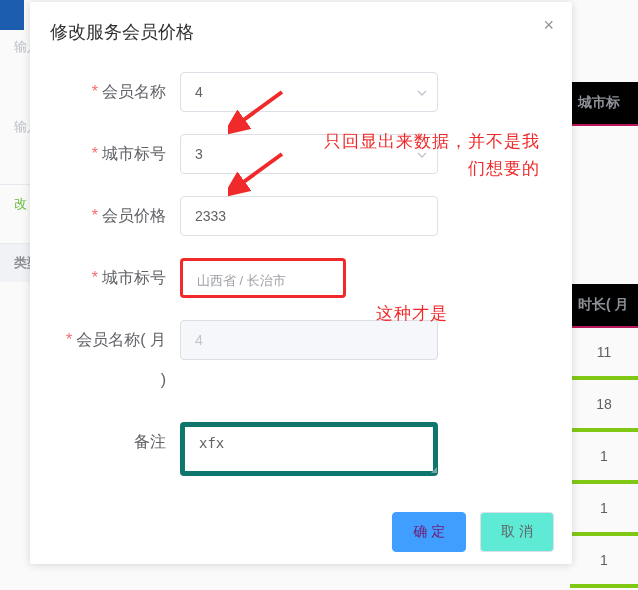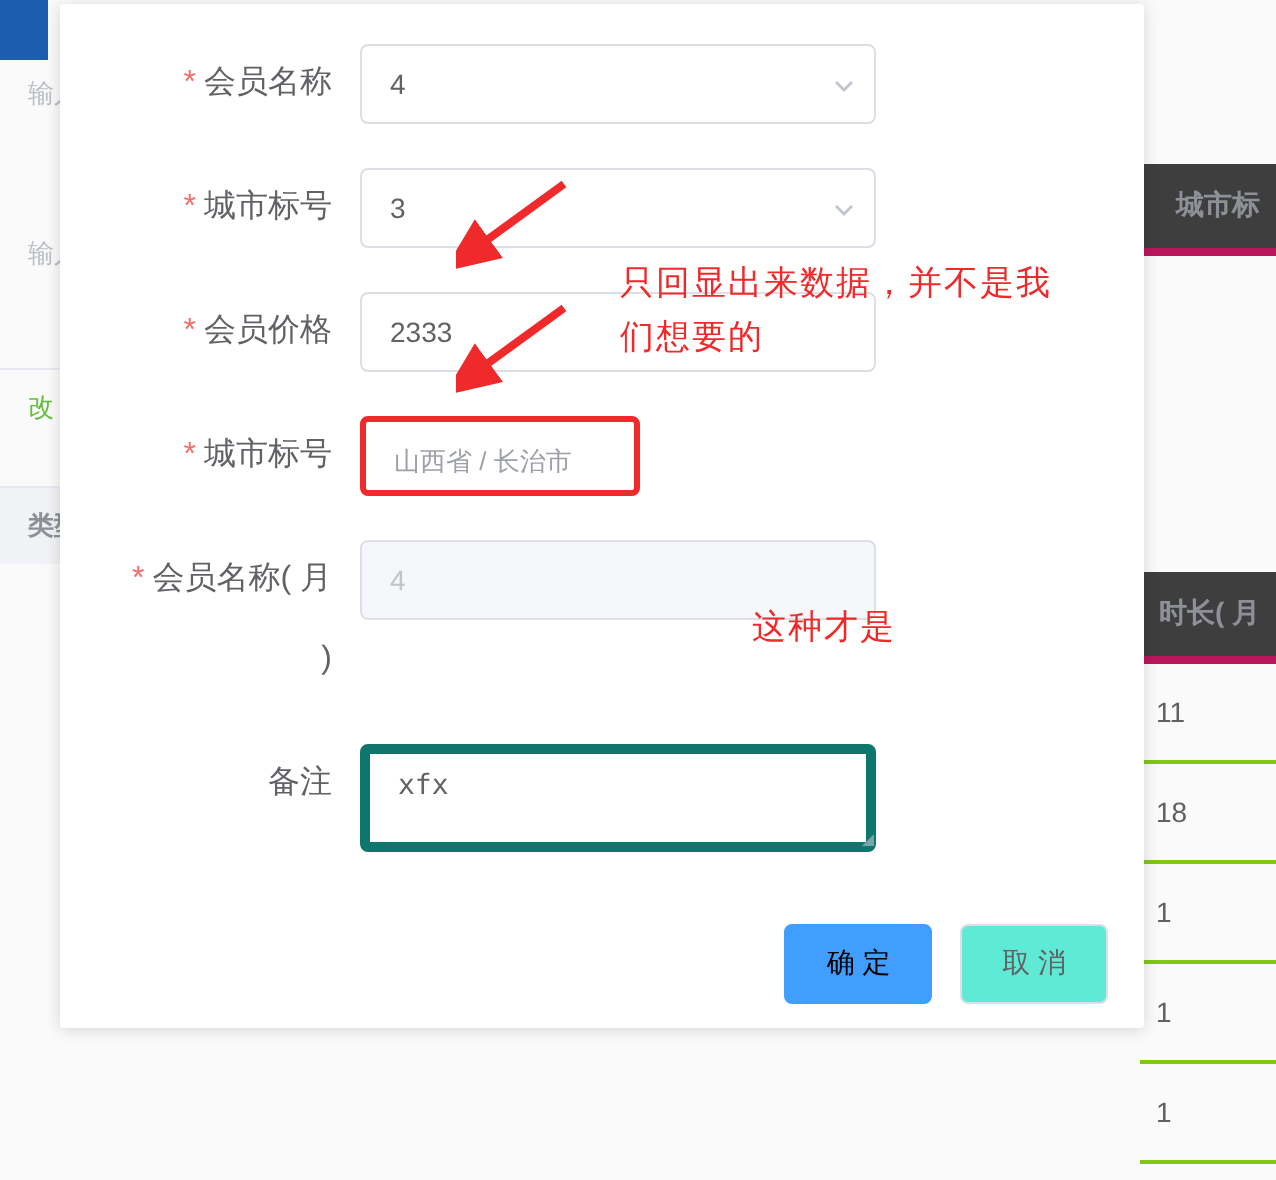--- a/index.html
+++ b/index.html
@@ -3,22 +3,22 @@
   <meta charset="utf-8">
   <style>
     * { box-sizing: border-box; margin: 0; padding: 0; }
     body { font-family: -apple-system, "Helvetica Neue", "PingFang SC", "Microsoft YaHei", sans-serif; font-size: 14px; color: #606266; background: #f0f0f0; width: 638px; height: 590px; overflow: hidden; position: relative; }
     
     .bg-page { position: absolute; top: 0; left: 0; right: 0; bottom: 0; background: #fff; }
     .bg-header { height: 30px; background: #1e5fb3; width: 24px; }
     .bg-search { padding: 8px 14px; color: #c0c4cc; font-size: 13px; }
     .bg-row { border-top: 1px solid #ebeef5; padding: 10px 14px; font-size: 13px; }
     .bg-col-right { position: absolute; right: 0; top: 0; width: 68px; background: #fff; }
-    .bg-col-header { background:#404040; padding: 12px 8px; font-weight: 600; color:#909399; text-align:right; border-bottom:4px solid #be185d; }
-    .bg-cell { padding: 16px 8px; border-bottom: 2px solid #84cc16; }
+    .bg-col-header { background:#000000; padding: 12px 8px; font-weight: 600; color:#909399; text-align:left; border-bottom:2px solid #be185d; }
+    .bg-cell { padding: 16px 8px; text-align: center; border-bottom: 4px solid #84cc16; }
     
     .dialog-mask { position: absolute; inset: 0; background: rgba(0,0,0,0.02); }
     .dialog { position: absolute; top: 2px; left: 30px; width: 542px; background: #fff; border-radius: 2px; box-shadow: 0 1px 8px rgba(0,0,0,0.15); padding-bottom: 8px; }
     .dialog-header { padding: 18px 20px 8px 20px; position: relative; }
     .dialog-title { font-size: 18px; color: #303133; font-weight: 400; }
     .close-btn { position: absolute; top: 14px; right: 18px; font-size: 18px; color: #909399; cursor: pointer; line-height: 1; }
     
     .form { padding: 20px 30px 6px 30px; }
     .form-item { display: flex; align-items: flex-start; margin-bottom: 22px; }
     .form-label { width: 120px; text-align: right; padding-right: 14px; line-height: 40px; color: #606266; font-size: 16px; }
@@ -32,23 +32,23 @@
     .textarea-wrap { position: relative; }
     .resize-handle { position:absolute; right:1px; bottom:3px; width:0;height:0; border-left: 6px solid transparent; border-bottom: 6px solid #c0c4cc; opacity:.6;}
     
     .cascader-value { color: #c0c4cc; font-size: 13px; }
     .cascader-filled { color: #606266; }
     
     .highlight-box { border: 3px solid #f02a2a !important; border-radius: 4px; }
     
     .dialog-footer { text-align: right; padding: 8px 18px 4px 18px; }
     .btn { display: inline-block; padding: 10px 20px; border-radius: 4px; font-size: 14px; border: 1px solid #dcdfe6; background: #5eead4; color: #606266; cursor: pointer; margin-left: 10px; }
-    .btn-primary { background: #409eff; border-color: #409eff; color: #000000; }
+    .btn-primary { background: #409eff; border-color: #409eff; color: #701a75; }
     
-    .anno { position: absolute; color: #f02a2a; font-size: 17px; font-weight: 400; pointer-events: none; }
+    .anno { position: absolute; color: #f02a2a; font-size: 17px; font-weight: 400; pointer-events: none; text-align: right; }
     .anno-text1 { top: 128px; left: 310px; width: 230px; line-height: 1.6; letter-spacing: 1px; }
     .anno-text2 { top: 302px; left: 376px; letter-spacing: 1px; }
     .arrow { position: absolute; pointer-events: none; }
   </style>
 </head>
 <body>
 
 <div class="bg-page">
   <div class="bg-header"></div>
   <div class="bg-search">输入</div>
@@ -67,20 +67,24 @@
     <div class="bg-cell">18</div>
     <div class="bg-cell">1</div>
     <div class="bg-cell">1</div>
     <div class="bg-cell">1</div>
   </div>
 </div>
 
 <div class="dialog-mask"></div>
 
 <div class="dialog">
+  <div class="dialog-header">
+    <span class="dialog-title">修改服务会员价格</span>
+    <span class="close-btn">×</span>
+  </div>
 
   <div class="form">
 
     <div class="form-item">
       <label class="form-label req">会员名称</label>
       <div class="form-control">
         <div class="el-select">
           <span>4</span>
           <span class="caret">
             <svg width="10" height="6" viewBox="0 0 10 6">
@@ -107,21 +111,21 @@
 
     <div class="form-item">
       <label class="form-label req">会员价格</label>
       <div class="form-control">
         <input class="el-input" value="2333" style="">
       </div>
     </div>
 
     <div class="form-item">
       <label class="form-label req">城市标号</label>
-      <div class="form-control" style="width:140px;">
+      <div class="form-control" style="width:166px;">
         <div class="el-input highlight-box" style="padding-right:14px;">
           <span class="cascader-value cascader-filled" style="font-size:13px;color:#9da0a6;">山西省 / 长治市</span>
         </div>
       </div>
     </div>
 
     <div class="form-item">
       <label class="form-label req">会员名称( 月 )</label>
       <div class="form-control">
         <input class="el-input disabled" disabled="" value="4" style="">

